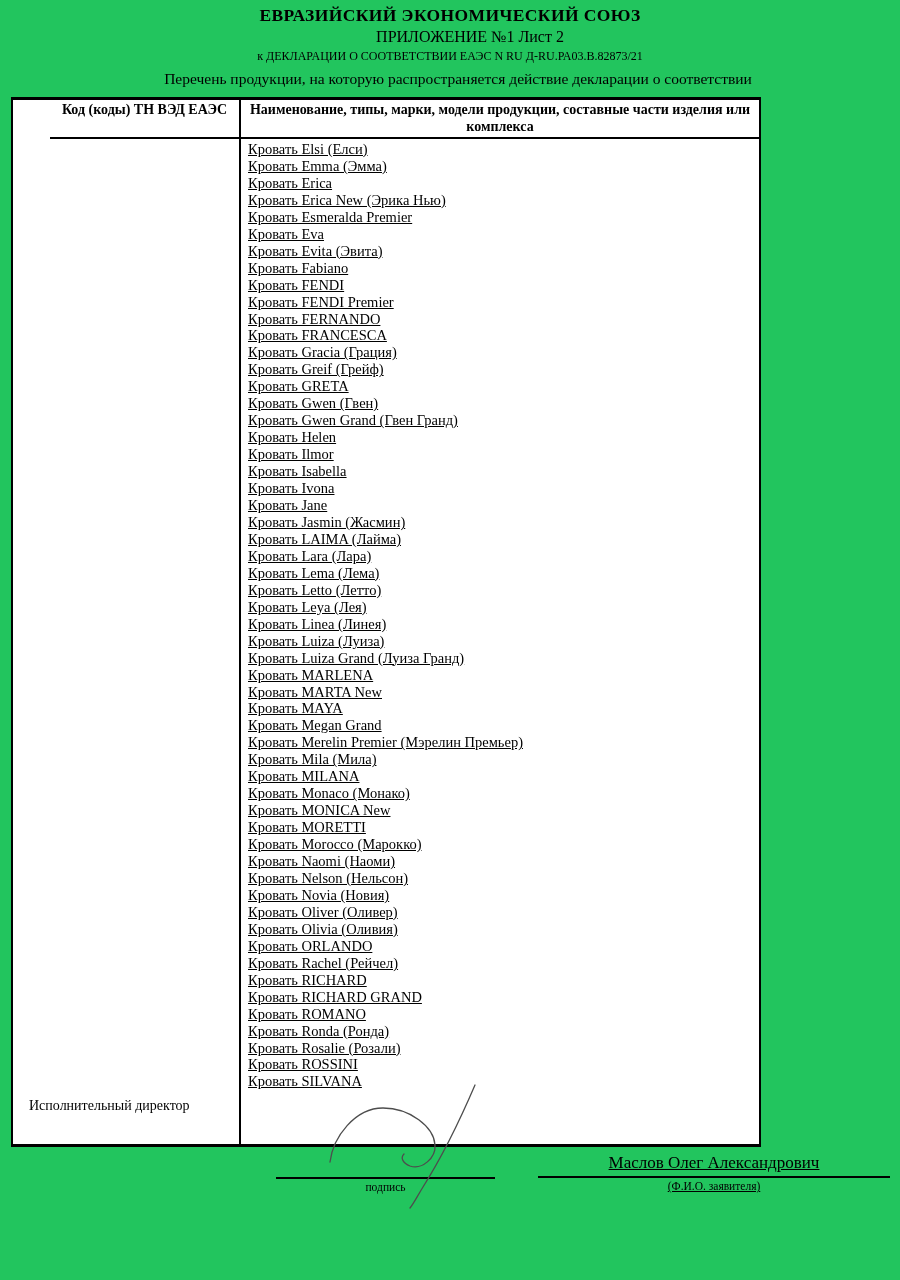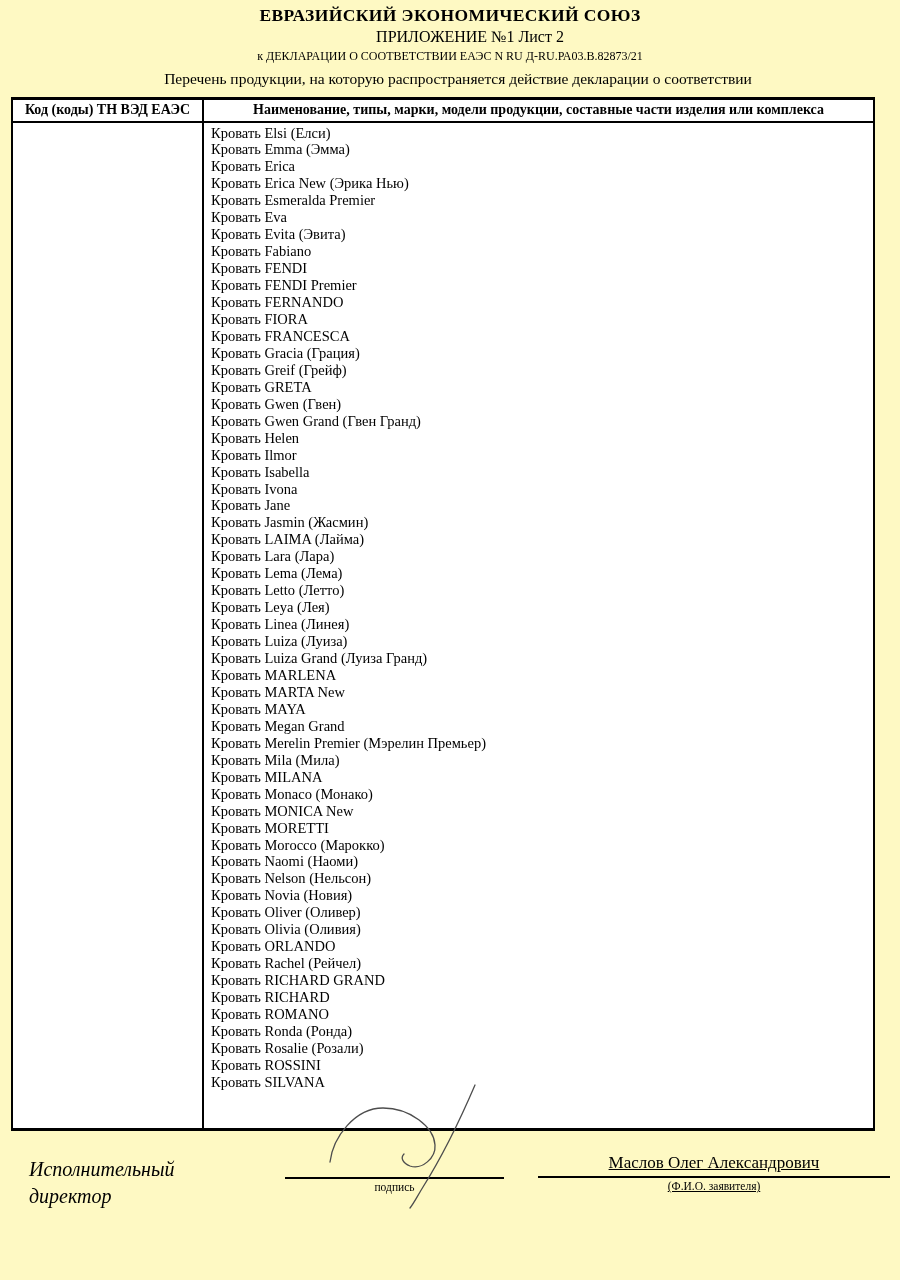--- a/index.html
+++ b/index.html
@@ -1,69 +1,69 @@
 <!DOCTYPE html>
 <html><head>
 <meta charset="utf-8">
 <style>
   html, body { margin: 0; padding: 0; background: #ffffff; }
   .page {
     position: relative;
     width: 900px;
     height: 1280px;
-    background: #fef9c3;
+    background: #22c55e;
     color: #000000;
     font-family: "Liberation Serif", "DejaVu Serif", serif;
     overflow: hidden;
   }
   .hdr { position: absolute; left: 0; width: 100%; text-align: center; white-space: nowrap; }
   .title { top: 5px; font-size: 17.5px; font-weight: bold; letter-spacing: 0.4px; }
   .sub1  { top: 28px; font-size: 16px; padding-left: 20px; }
   .sub2  { top: 49px; font-size: 12px; }
   .sub3  { top: 70px; font-size: 15.5px; padding-left: 8px; }
 
   .doc-table {
     position: absolute;
     left: 11px;
     top: 97px;
-    width: 864px;
+    width: 750px;
     border: 2px solid #000;
     border-top-width: 3px;
     border-bottom-width: 3px;
     box-sizing: border-box;
     background: #fff;
+    padding-left: 37px;
   }
   .t-head { display: grid; grid-template-columns: 191px 1fr; border-bottom: 2px solid #000; }
   .t-body { display: grid; grid-template-columns: 191px 1fr; height: 1005px; }
   .th {
     font-weight: bold;
     text-align: center;
     padding: 2px 8px;
     font-size: 14px;
     line-height: 16.5px;
     box-sizing: border-box;
   }
   .th-code { border-right: 2px solid #000; }
-  .td { box-sizing: border-box; }
+  .td { box-sizing: border-box; text-decoration: underline; }
   .td-code { border-right: 2px solid #000; }
   .td-products { padding: 2px 4px 0 7px; }
   .product-row { font-size: 14.5px; line-height: 16.95px; white-space: nowrap; }
 
   .sig-svg { position: absolute; left: 280px; top: 1075px; width: 220px; height: 145px; z-index: 5; pointer-events: none; }
 
   .footer-left {
     position: absolute;
     left: 29px;
-    top: 1156px;
+    top: 1092px;
     width: 210px;
-    font-size: 20px;
+    font-size: 14px;
     line-height: 27px;
-    font-style: italic;
   }
-  .sig-block { position: absolute; left: 285px; top: 1177px; width: 219px; }
+  .sig-block { position: absolute; left: 276px; top: 1177px; width: 219px; }
   .rule { border-top: 2px solid #000; height: 0; }
   .small-caption { text-align: center; font-size: 11.5px; line-height: 14px; padding-top: 1px; }
   .name-block { position: absolute; left: 538px; top: 1152px; width: 352px; text-decoration: underline; }
   .name-text { text-align: center; font-size: 17px; line-height: 22px; }
   .name-block .rule { margin-top: 2px; }
 </style>
 </head>
 <body>
 
 <div class="page">
@@ -85,21 +85,20 @@
           <div class="product-row">Кровать Emma (Эмма)</div>
           <div class="product-row">Кровать Erica</div>
           <div class="product-row">Кровать Erica New (Эрика Нью)</div>
           <div class="product-row">Кровать Esmeralda Premier</div>
           <div class="product-row">Кровать Eva</div>
           <div class="product-row">Кровать Evita (Эвита)</div>
           <div class="product-row">Кровать Fabiano</div>
           <div class="product-row">Кровать FENDI</div>
           <div class="product-row">Кровать FENDI Premier</div>
           <div class="product-row">Кровать FERNANDO</div>
-          <div class="product-row">Кровать FIORA</div>
           <div class="product-row">Кровать FRANCESCA</div>
           <div class="product-row">Кровать Gracia (Грация)</div>
           <div class="product-row">Кровать Greif (Грейф)</div>
           <div class="product-row">Кровать GRETA</div>
           <div class="product-row">Кровать Gwen (Гвен)</div>
           <div class="product-row">Кровать Gwen Grand (Гвен Гранд)</div>
           <div class="product-row">Кровать Helen</div>
           <div class="product-row">Кровать Ilmor</div>
           <div class="product-row">Кровать Isabella</div>
           <div class="product-row">Кровать Ivona</div>
@@ -124,22 +123,22 @@
           <div class="product-row">Кровать MONICA New</div>
           <div class="product-row">Кровать MORETTI</div>
           <div class="product-row">Кровать Morocco (Марокко)</div>
           <div class="product-row">Кровать Naomi (Наоми)</div>
           <div class="product-row">Кровать Nelson (Нельсон)</div>
           <div class="product-row">Кровать Novia (Новия)</div>
           <div class="product-row">Кровать Oliver (Оливер)</div>
           <div class="product-row">Кровать Olivia (Оливия)</div>
           <div class="product-row">Кровать ORLANDO</div>
           <div class="product-row">Кровать Rachel (Рейчел)</div>
+          <div class="product-row">Кровать RICHARD</div>
           <div class="product-row">Кровать RICHARD GRAND</div>
-          <div class="product-row">Кровать RICHARD</div>
           <div class="product-row">Кровать ROMANO</div>
           <div class="product-row">Кровать Ronda (Ронда)</div>
           <div class="product-row">Кровать Rosalie (Розали)</div>
           <div class="product-row">Кровать ROSSINI</div>
           <div class="product-row">Кровать SILVANA</div>
         </div>
     </div>
   </div>
 
   <svg class="sig-svg" viewBox="0 0 220 145" xmlns="http://www.w3.org/2000/svg">

